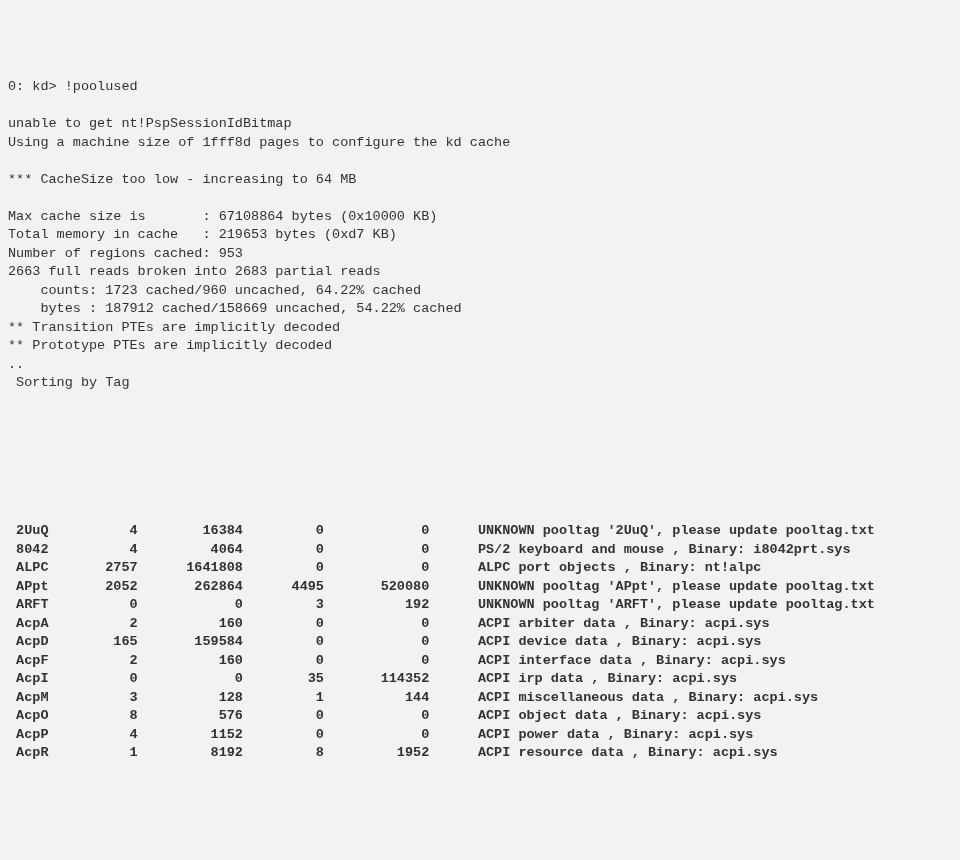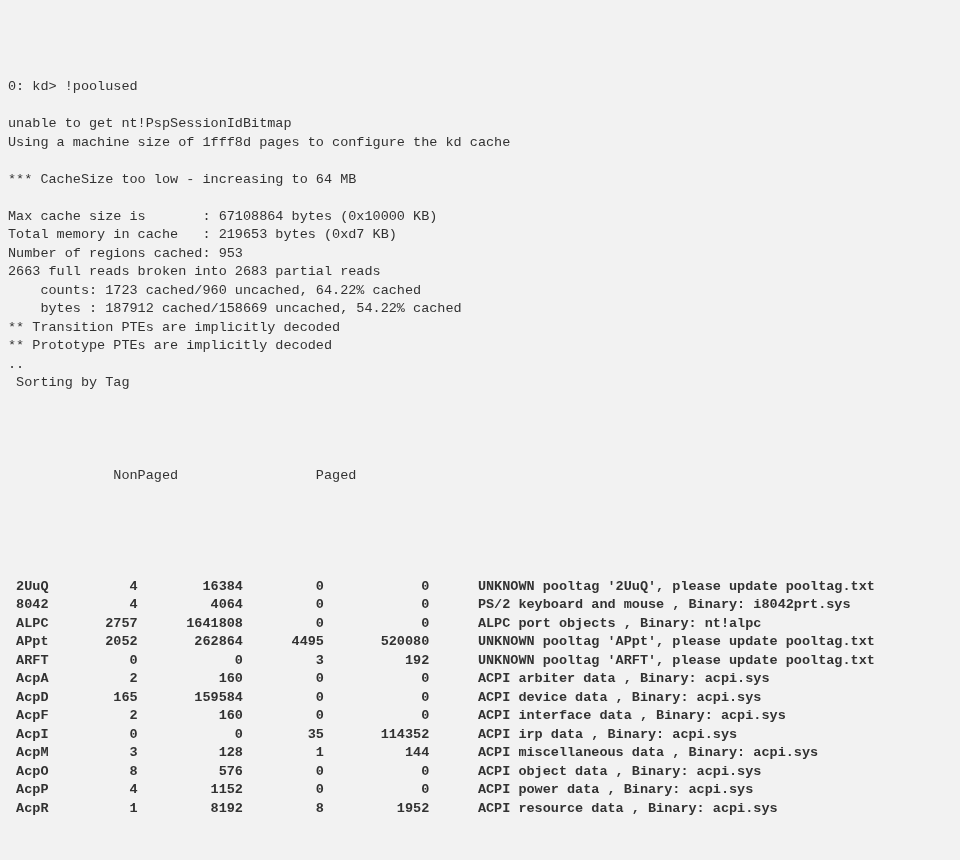--- a/index.html
+++ b/index.html
@@ -32,19 +32,18 @@
     }
   </style>
 </head>
 <body>
 
 
 
 <div class="line">0: kd&gt; !poolused</div>
 <div id="preamble-container"><div class="line">unable to get nt!PspSessionIdBitmap</div><div class="line">Using a machine size of 1fff8d pages to configure the kd cache</div><div class="line"> </div><div class="line">*** CacheSize too low - increasing to 64 MB</div><div class="line"> </div><div class="line">Max cache size is       : 67108864 bytes (0x10000 KB)</div><div class="line">Total memory in cache   : 219653 bytes (0xd7 KB)</div><div class="line">Number of regions cached: 953</div><div class="line">2663 full reads broken into 2683 partial reads</div><div class="line">    counts: 1723 cached/960 uncached, 64.22% cached</div><div class="line">    bytes : 187912 cached/158669 uncached, 54.22% cached</div><div class="line">** Transition PTEs are implicitly decoded</div><div class="line">** Prototype PTEs are implicitly decoded</div><div class="line">..</div><div class="line"> Sorting by Tag</div><div class="line"> </div></div>
 <div class="table-block">
-  <div class="header-row" id="header-row-1">             NonPaged                 Paged         </div>
   <div class="empty-row"> </div>
   <div id="table-rows"><div class="data-row"> 2UuQ          4        16384         0            0      UNKNOWN pooltag '2UuQ', please update pooltag.txt</div><div class="data-row"> 8042          4         4064         0            0      PS/2 keyboard and mouse , Binary: i8042prt.sys</div><div class="data-row"> ALPC       2757      1641808         0            0      ALPC port objects , Binary: nt!alpc</div><div class="data-row"> APpt       2052       262864      4495       520080      UNKNOWN pooltag 'APpt', please update pooltag.txt</div><div class="data-row"> ARFT          0            0         3          192      UNKNOWN pooltag 'ARFT', please update pooltag.txt</div><div class="data-row"> AcpA          2          160         0            0      ACPI arbiter data , Binary: acpi.sys</div><div class="data-row"> AcpD        165       159584         0            0      ACPI device data , Binary: acpi.sys</div><div class="data-row"> AcpF          2          160         0            0      ACPI interface data , Binary: acpi.sys</div><div class="data-row"> AcpI          0            0        35       114352      ACPI irp data , Binary: acpi.sys</div><div class="data-row"> AcpM          3          128         1          144      ACPI miscellaneous data , Binary: acpi.sys</div><div class="data-row"> AcpO          8          576         0            0      ACPI object data , Binary: acpi.sys</div><div class="data-row"> AcpP          4         1152         0            0      ACPI power data , Binary: acpi.sys</div><div class="data-row"> AcpR          1         8192         8         1952      ACPI resource data , Binary: acpi.sys</div></div>
 </div>
 
 
 
 
 </body></html>

